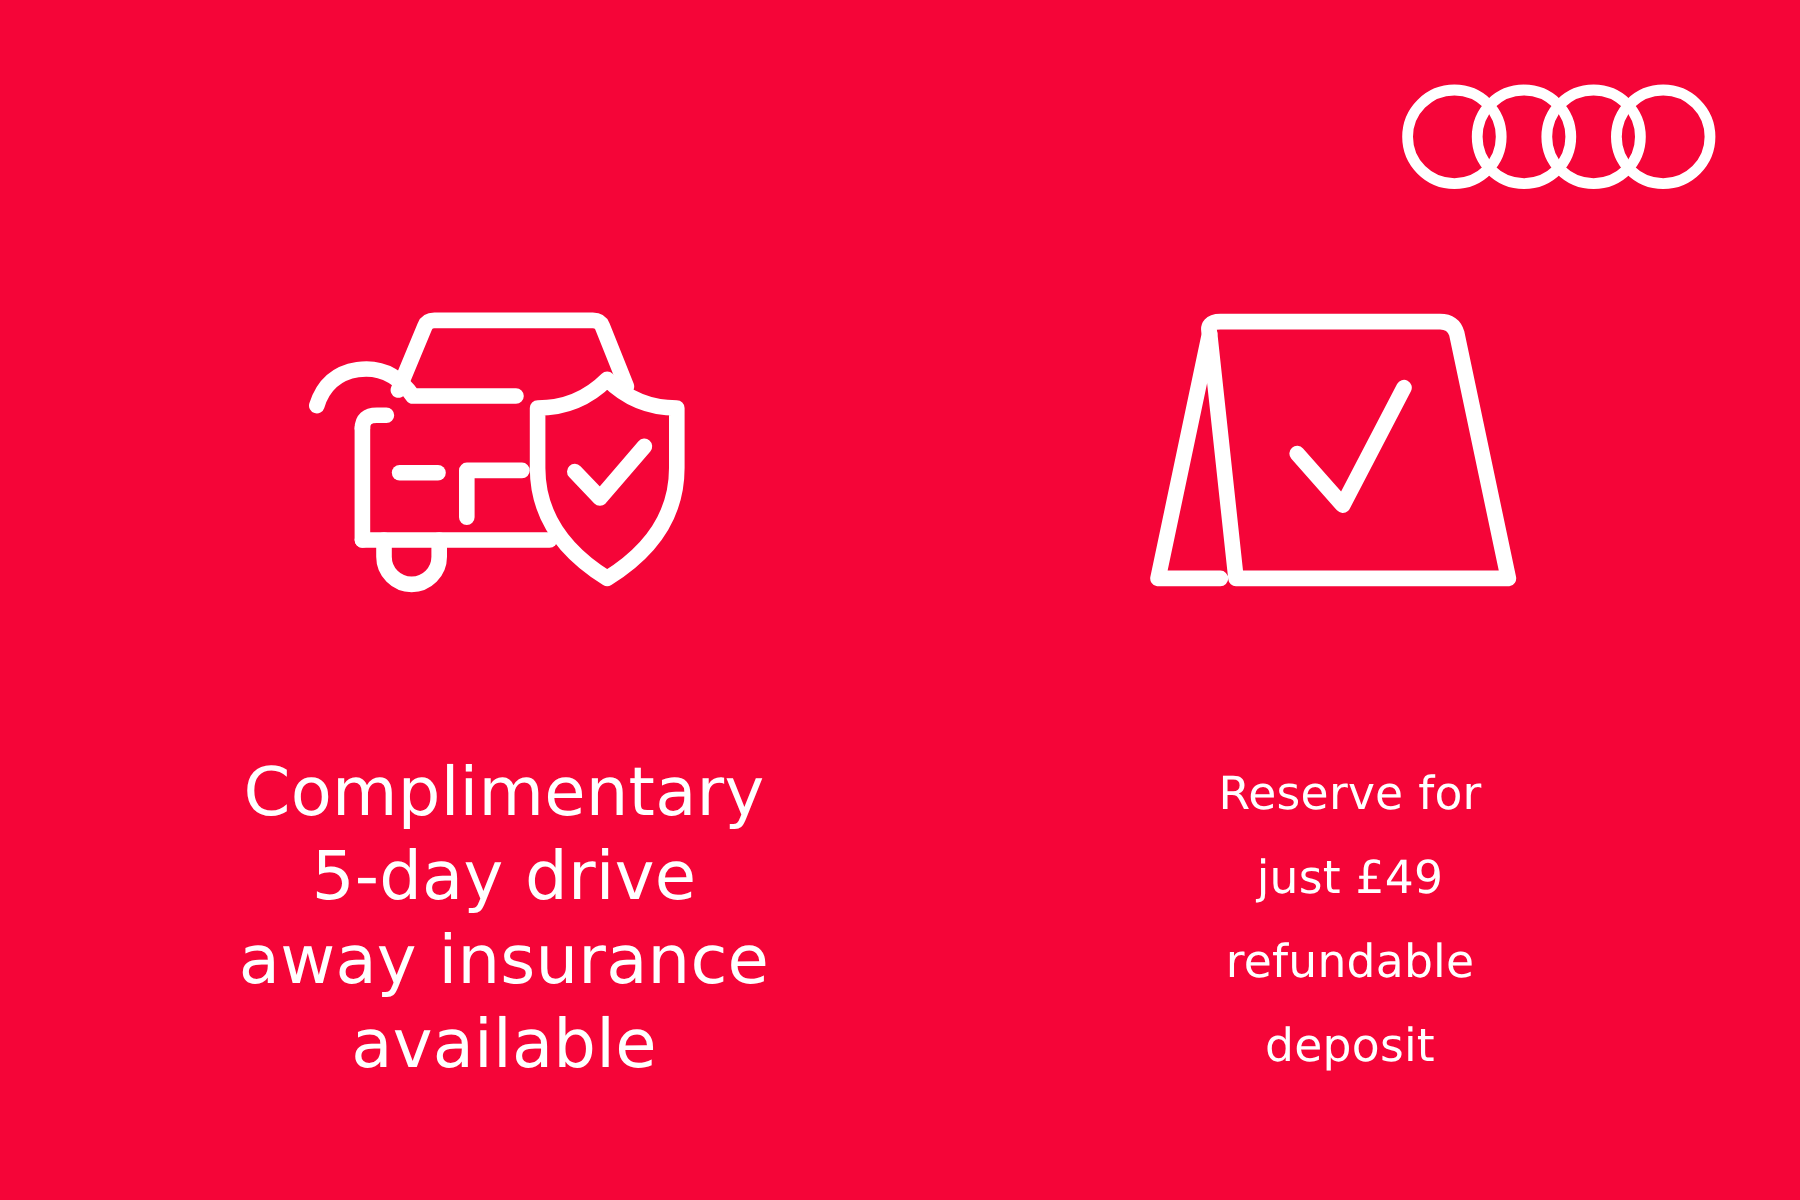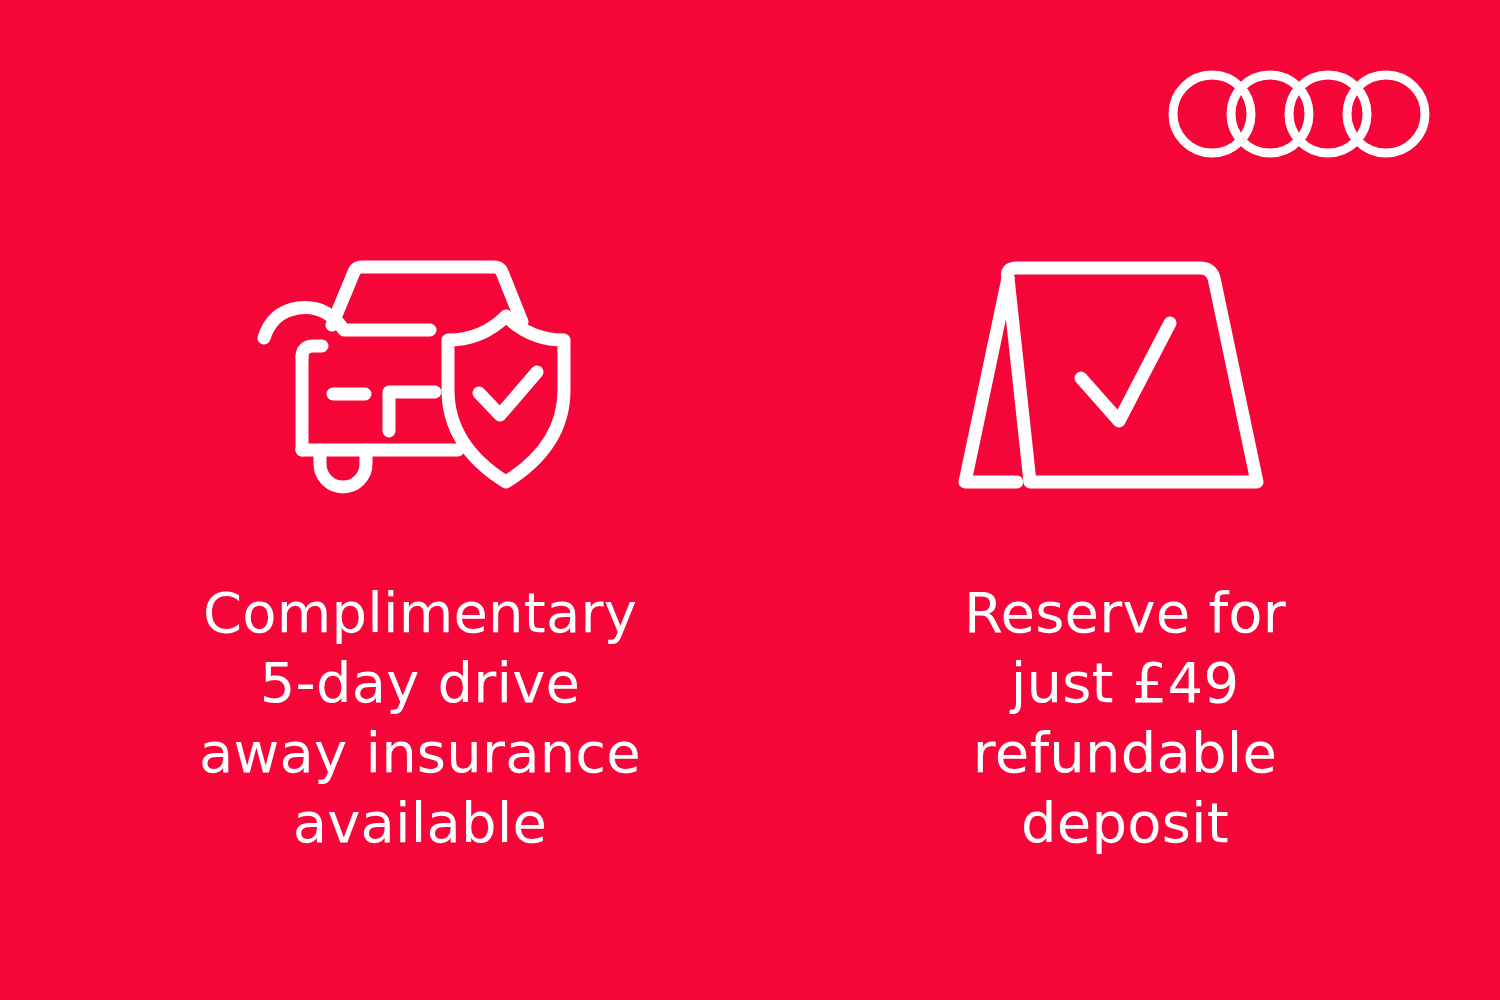--- a/index.html
+++ b/index.html
@@ -32,20 +32,21 @@
   #brand-logo svg { display: block; width: 262px; height: 96px; }
 
   
   .feature-col {
     position: absolute;
     top: 250px;
     width: 620px;
     display: flex;
     flex-direction: column;
     align-items: center;
+    gap: 48px;
   }
   #feature-col-insurance { left: 110px; }
   #feature-col-deposit  { left: 815px; }
 
   .feature-icon-wrap {
     width: 360px;
     height: 250px;
     display: flex;
     align-items: center;
     justify-content: center;
@@ -58,21 +59,21 @@
     margin-top: 78px;
     width: 100%;
     text-align: center;
     color: #FFFFFF;
     font-weight: 400;
     font-size: 56px;
     line-height: 70px;
     letter-spacing: 0.2px;
     white-space: pre-line;
   }
-  #feature-col-deposit .feature-caption { font-size: 56px; }
+  #feature-col-deposit .feature-caption { font-size: 38px; }
 </style>
 </head>
 <body>
 
 <div id="promo-canvas" style="background: rgb(245, 5, 56);">
 
   <div id="brand-logo">
     <svg viewBox="0 0 262 96" xmlns="http://www.w3.org/2000/svg">
       <g fill="none" stroke="#FFFFFF" stroke-width="9">
         <circle cx="44" cy="48" r="39"></circle>

